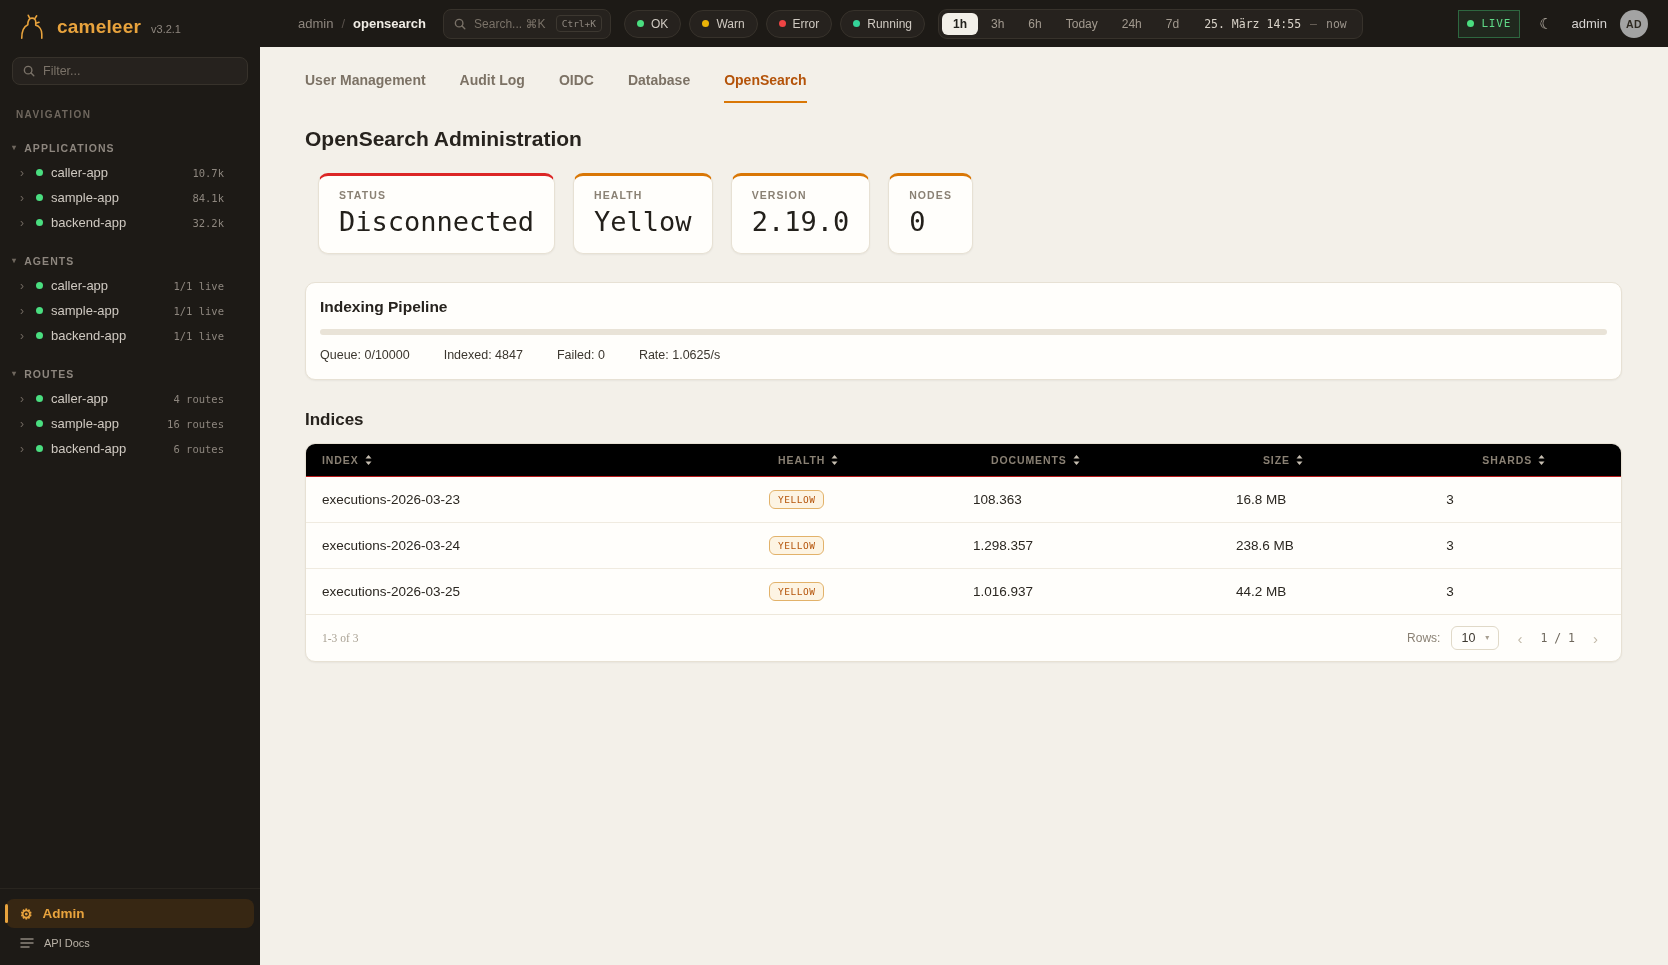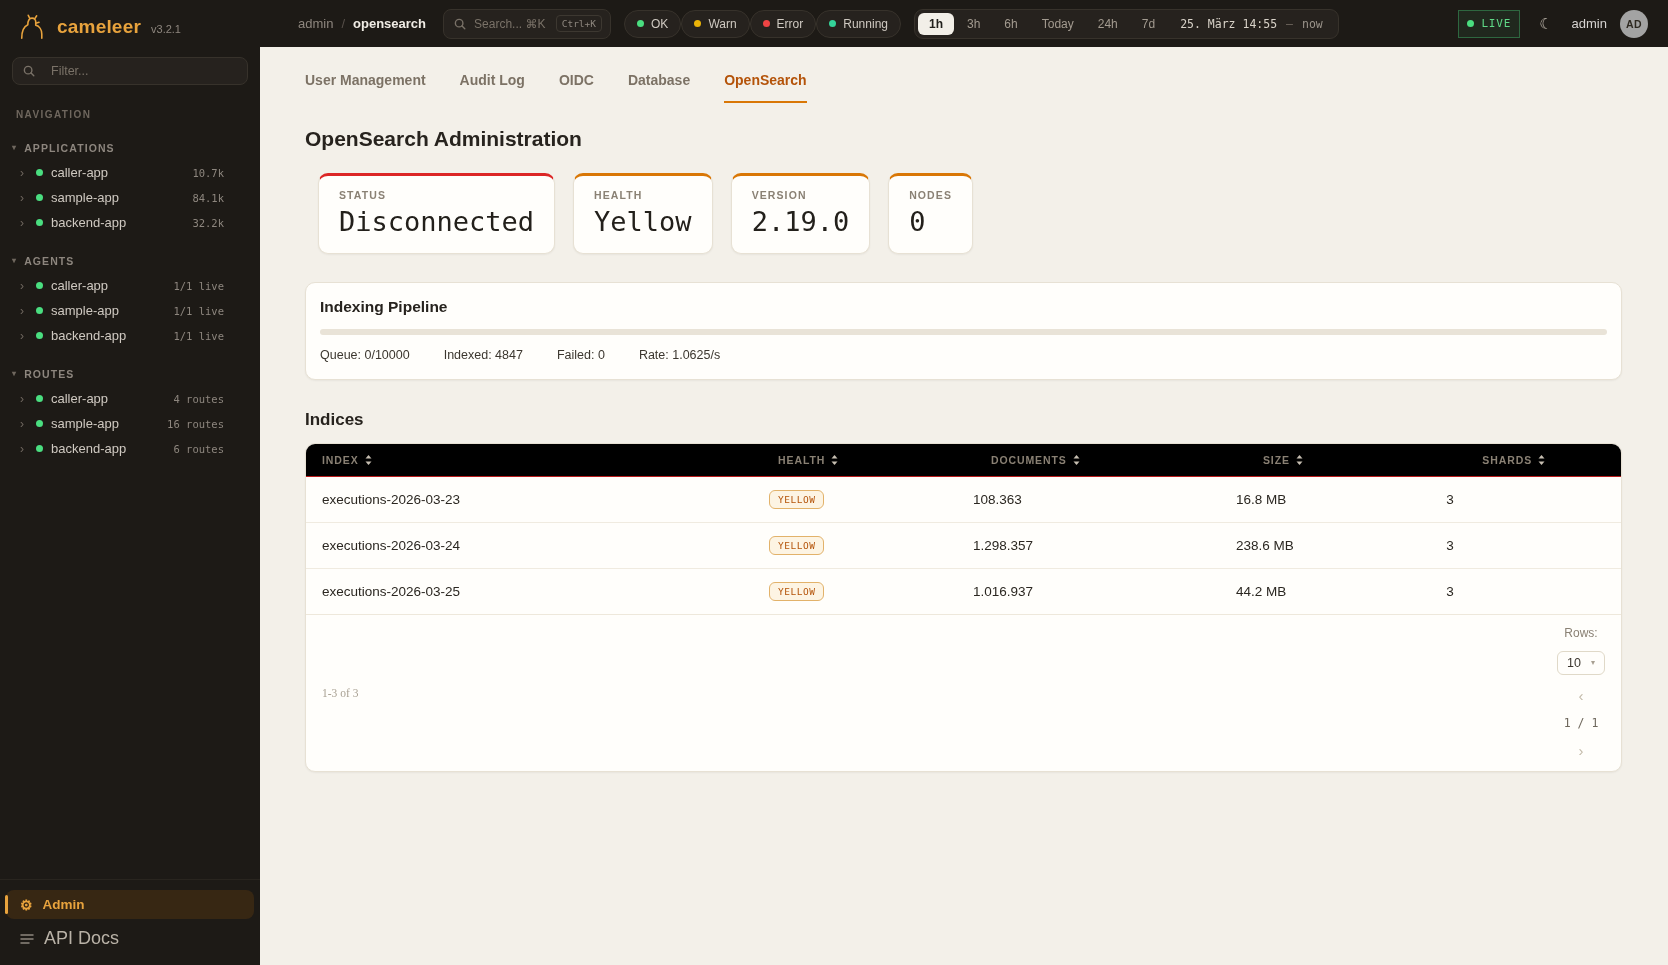--- a/index.html
+++ b/index.html
@@ -14,21 +14,21 @@
   
   .sidebar {
     width:260px; min-width:260px; height:100%;
     background:var(--sidebar-bg,#1d1a16);
     display:flex; flex-direction:column; color:#cfc9c1;
   }
   .logo-row { display:flex; align-items:center; gap:9px; padding:13px 16px 8px; }
   .logo-name { color:var(--accent-light,#e8a33d); font-size:19px; font-weight:700; letter-spacing:0.2px; }
   .logo-version { color:#8d867e; font-size:11px; margin-left:1px; margin-top:3px; }
   .filter-box {
-    margin:8px 12px 12px; display:flex; align-items:center; gap:16px;
+    margin:8px 12px 12px; display:flex; align-items:center; gap:8px;
     background:#26221e; border:1px solid #37322b; border-radius:8px; padding:6px 10px;
   }
   .filter-box input {
     background:transparent; border:none; outline:none; color:#d6d3d1;
     font-size:12.5px; width:100%; font-family:inherit;
   }
   .filter-box input::placeholder { color:#7a7268; }
   .nav-label { font-size:10px; letter-spacing:1.4px; color:#6f675e; padding:12px 16px 2px; font-weight:700; }
   .section { margin-top:16px; }
   .section-header {
@@ -49,21 +49,21 @@
     background:rgba(217,119,6,0.14); border-radius:8px;
     color:var(--accent-light,#e8a33d); font-size:13.5px; font-weight:600; cursor:pointer;
   }
   .admin-item::before {
     content:""; position:absolute; left:-1px; top:5px; bottom:5px; width:3px;
     background:var(--accent-light,#e8a33d); border-radius:2px;
   }
   .gear { font-size:14px; line-height:1; }
   .apidocs-item {
     display:flex; align-items:center; gap:10px; padding:9px 14px 4px;
-    color:#b9b2a7; font-size:18px; cursor:pointer;
+    color:#b9b2a7; font-size:11px; cursor:pointer;
   }
 
   
   .main { flex:1; display:flex; flex-direction:column; height:100%; min-width:0; }
   .topbar {
     height:47px; min-height:47px; background:var(--sidebar-bg,#1d1a16);
     display:flex; align-items:center; padding:0 20px 0 38px; gap:13px; color:#d6d3d1;
   }
   .breadcrumb { display:flex; gap:8px; font-size:13px; align-items:center; white-space:nowrap; }
   .bc-parent { color:#8d867e; cursor:pointer; }
@@ -72,21 +72,21 @@
   .searchbox {
     display:flex; align-items:center; gap:8px; background:#26221e; border:1px solid #37322b;
     border-radius:8px; padding:0 8px 0 10px; height:30px; width:168px; margin-left:4px; flex:none;
   }
   .searchbox input { flex:1; min-width:0; background:transparent; border:0; outline:0; color:#d6d3d1; font-size:12px; font-family:inherit; }
   .searchbox input::placeholder { color:#7a7268; }
   .keycap {
     font-family:"DejaVu Sans Mono",monospace; font-size:9.5px; color:#8d867e;
     border:1px solid #3d3831; border-radius:4px; padding:2px 5px; white-space:nowrap;
   }
-  .pills { display:flex; }
+  .pills { display:flex; gap:8px; }
   .pill {
     display:flex; align-items:center; gap:7px; background:#26221e; border:1px solid #37322b;
     border-radius:999px; padding:0 12px; height:28px; font-size:12px; color:#cfc9c1; cursor:pointer; white-space:nowrap;
   }
   .dot-ok { background:var(--success,#4ade80); }
   .dot-warn { background:var(--warning,#eab308); }
   .dot-error { background:var(--error,#ef4444); }
   .dot-running { background:var(--running,#34d399); }
   .timegroup {
     display:flex; align-items:center; background:#26221e; border:1px solid #37322b;
@@ -149,21 +149,21 @@
   }
   .tbody .trow { border-bottom:1px solid #f0ebe0; }
   .tbody .trow:last-child { border-bottom:none; }
   .td { padding:13px 16px; font-size:13.5px; color:#2b2721; }
   .badge-yellow {
     display:inline-block; font-family:"DejaVu Sans Mono",monospace; font-size:9.5px; letter-spacing:0.5px;
     color:#b45309; background:#fdf4e3; border:1px solid #e2b26a; border-radius:6px; padding:3px 8px;
   }
   .tfoot { display:flex; align-items:center; padding:11px 16px; border-top:1px solid #eee8db; }
   .range-text { font-family:Liberation Serif, serif; font-size:11.5px; color:#a79f91; }
-  .tfoot-right { margin-left:auto; display:flex; align-items:center; gap:11px;flex-direction:column; }
+  .tfoot-right { margin-left:auto; display:flex; align-items:center; gap:11px; }
   .rows-label { font-size:12px; color:#8a8174; }
   .rows-select {
     display:flex; align-items:center; gap:10px; border:1px solid #e0d9c8; background:#fffefb;
     border-radius:6px; padding:4px 9px; font-size:12.5px; color:#3c372f; cursor:pointer;
   }
   .rows-select .caret-down { color:#a79f91; }
   .pgbtn { background:none; border:0; color:#c2b9a8; font-size:15px; cursor:pointer; padding:2px 7px; line-height:1; }
   .pg-text { font-family:"DejaVu Sans Mono",monospace; font-size:11.5px; color:#6e675c; }
   svg { display:block; }
 </style>

